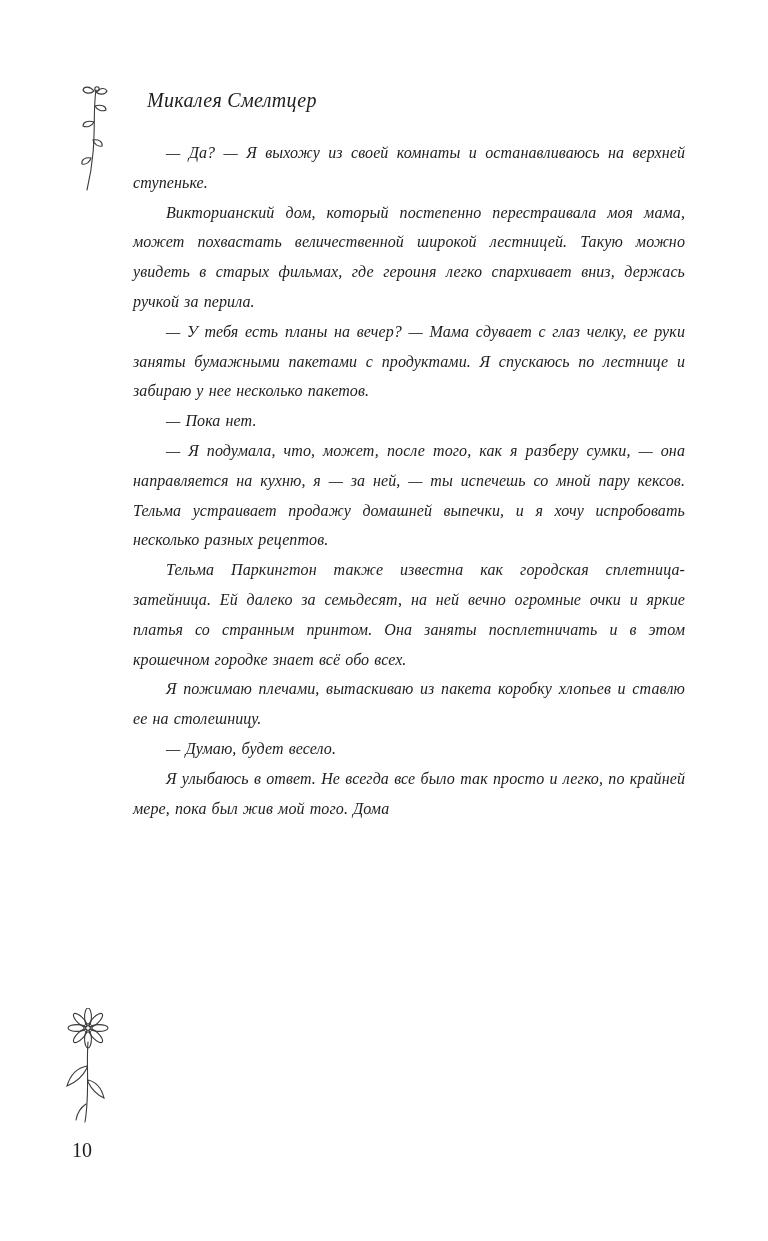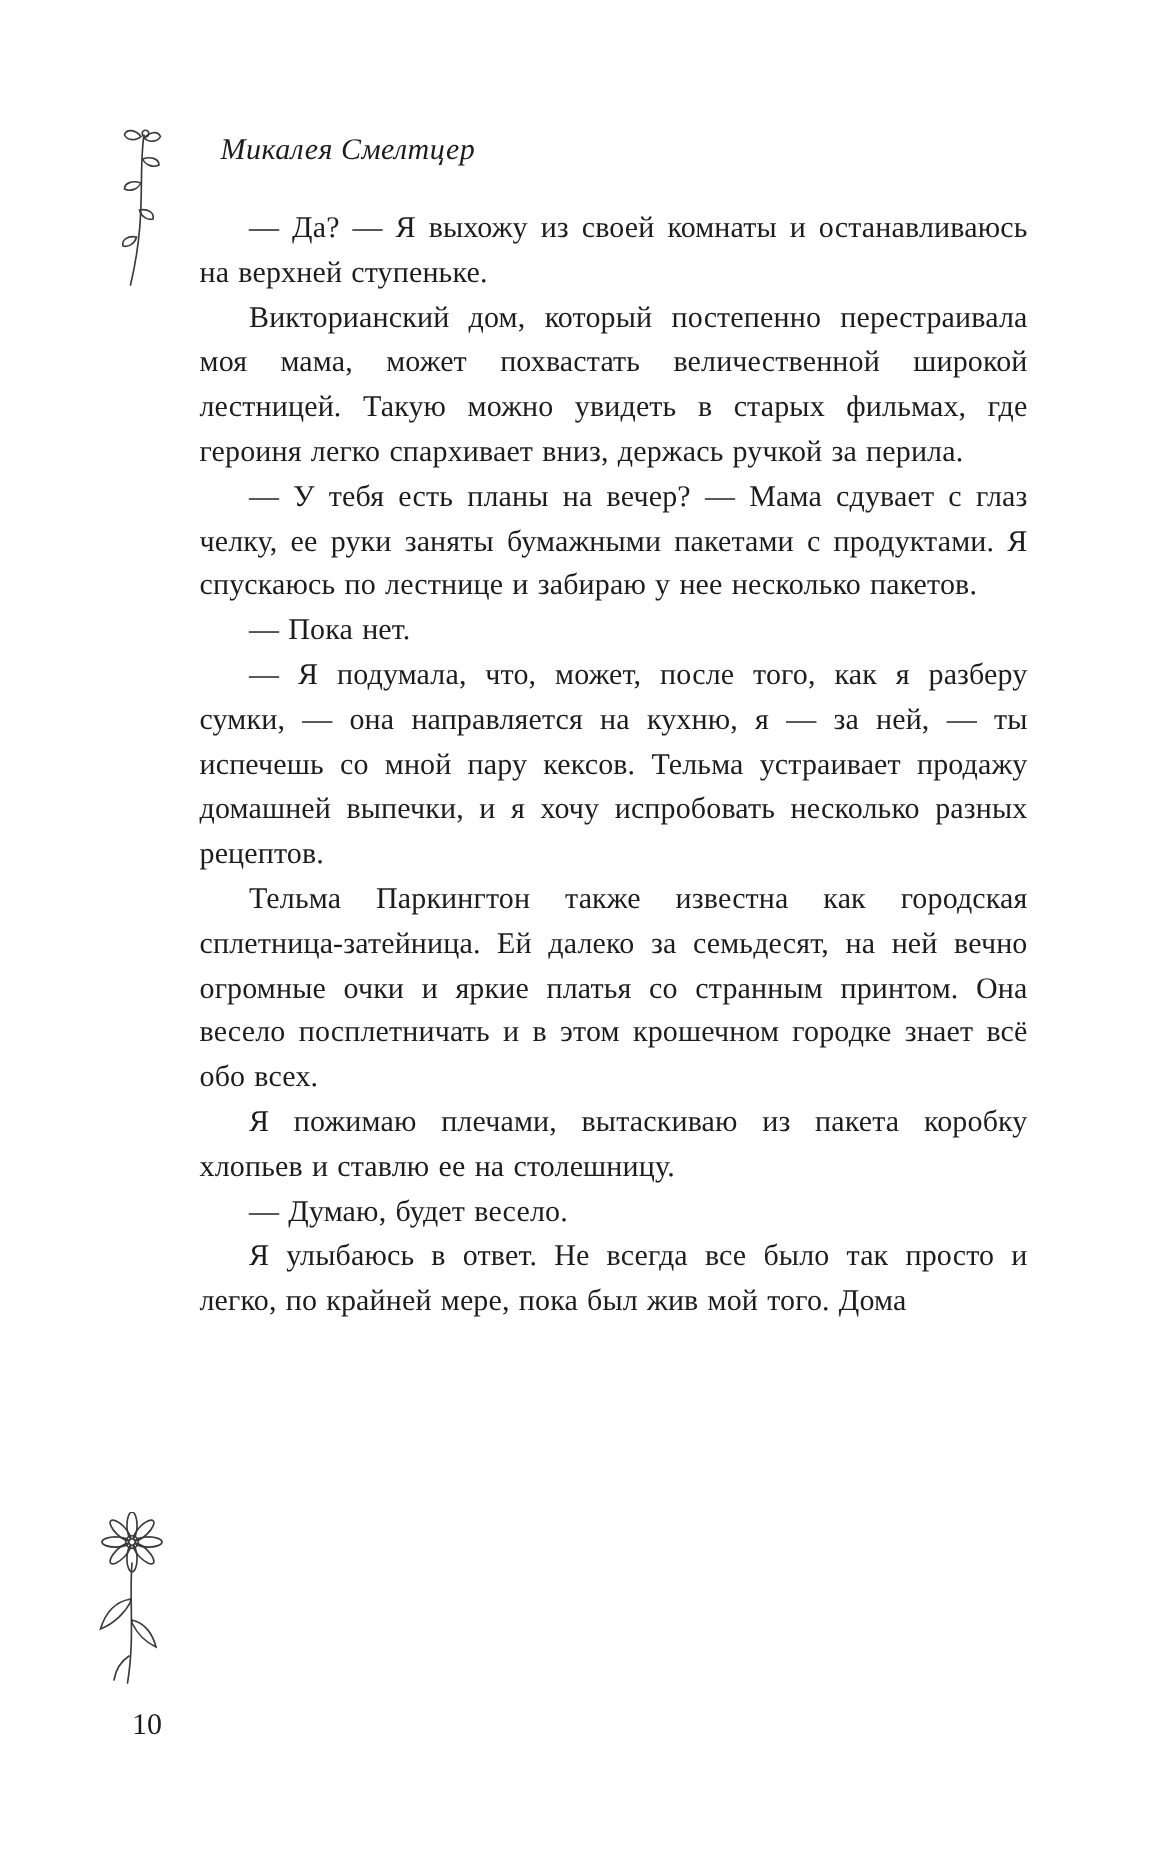--- a/index.html
+++ b/index.html
@@ -40,30 +40,31 @@
   }
   .author-header {
     font-style: italic;
     font-size: 20px;
     line-height: 24px;
     margin: 0 0 26px 14px;
     letter-spacing: 0.3px;
   }
   .body-text p {
     margin: 0;
-    font-size: 20px;
+    font-size: 16px;
     line-height: 29.8px;
     text-align: justify;
     text-indent: 33px;
     letter-spacing: 0.1px;
     word-spacing: 1px;
+    font-style: italic;
   }
   .page-number {
     position: absolute;
-    left: 88px;
+    left: 72px;
     top: 1138px;
     font-size: 20px;
     line-height: 24px;
   }
   svg .stroke {
     fill: none;
     stroke: #3a3a3a;
     stroke-width: 1.1;
     stroke-linecap: round;
   }
@@ -108,21 +109,21 @@
 
   <div class="text-column">
     <div class="author-header">Микалея Смелтцер</div>
 
     <div class="body-text">
       <p>—&nbsp;Да? —&nbsp;Я выхожу из своей комнаты и останавливаюсь на верхней ступеньке.</p>
       <p>Викторианский дом, который постепенно перестраивала моя мама, может похвастать величественной широкой лестницей. Такую можно увидеть в старых фильмах, где героиня легко спархивает вниз, держась ручкой за перила.</p>
       <p>—&nbsp;У тебя есть планы на вечер? —&nbsp;Мама сдувает с глаз челку, ее руки заняты бумажными пакетами с продуктами. Я спускаюсь по лестнице и забираю у нее несколько пакетов.</p>
       <p>—&nbsp;Пока нет.</p>
       <p>—&nbsp;Я подумала, что, может, после того, как я разберу сумки, —&nbsp;она направляется на кухню, я —&nbsp;за ней, —&nbsp;ты испечешь со мной пару кексов. Тельма устраивает продажу домашней выпечки, и я хочу испробовать несколько разных рецептов.</p>
-      <p>Тельма Паркингтон также известна как городская сплетница-затейница. Ей далеко за семьдесят, на ней вечно огромные очки и яркие платья со странным принтом. Она весело посплетничать и в этом крошечном городке знает всё обо всех.</p>
+      <p>Тельма Паркингтон также известна как городская сплетница-затейница. Ей далеко за семьдесят, на ней вечно огромные очки и яркие платья со странным принтом. Она заняты посплетничать и в этом крошечном городке знает всё обо всех.</p>
       <p>Я пожимаю плечами, вытаскиваю из пакета коробку хлопьев и ставлю ее на столешницу.</p>
       <p>—&nbsp;Думаю, будет весело.</p>
       <p>Я улыбаюсь в ответ. Не всегда все было так просто и легко, по крайней мере, пока был жив мой того. Дома</p>
     </div>
   </div>
 
   <div class="page-number">10</div>
 
 </div>
 

